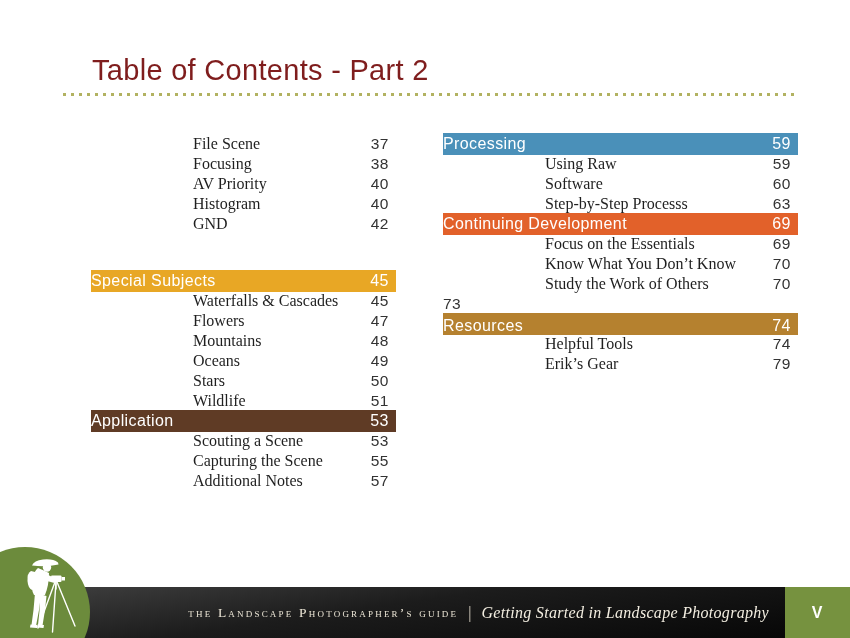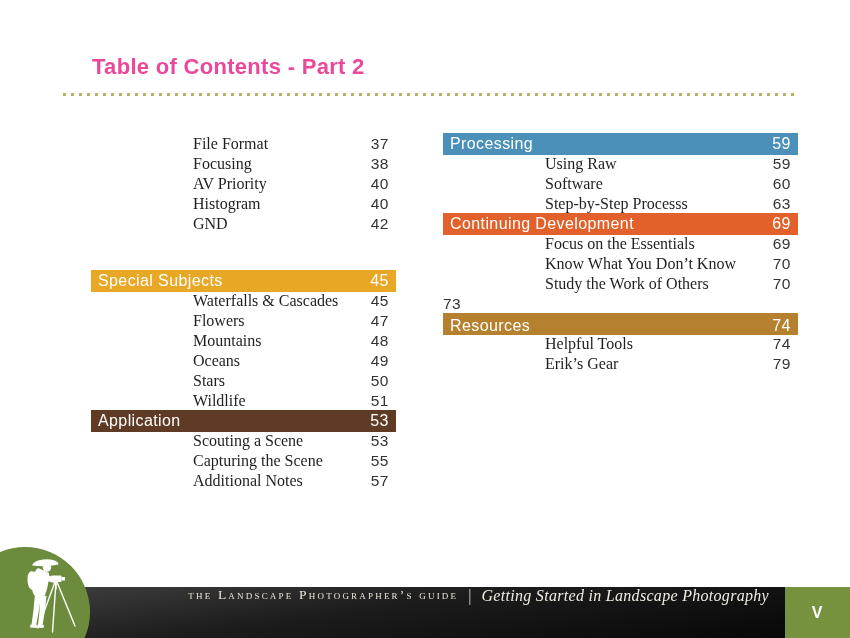--- a/index.html
+++ b/index.html
@@ -11,24 +11,24 @@
     background: #ffffff;
     overflow: hidden;
     font-family: "Liberation Sans", sans-serif;
   }
   
   .page-title {
     position: absolute;
     left: 92px;
     top: 54px;
     font-family: "Liberation Sans", sans-serif;
-    font-size: 22px;
-    font-weight: bold;
+    font-size: 29px;
+    font-weight: normal;
     letter-spacing: 0.3px;
-    color: #ec4899;
+    color: #7f1d1d;
   }
   .dotted-rule {
     position: absolute;
     left: 63px;
     top: 93px;
     width: 735px;
     height: 3px;
     background-image: repeating-linear-gradient(to right, #b2b261 0 3px, transparent 3px 8px);
   }
   
@@ -56,30 +56,31 @@
     padding-right: 7px;
   }
   .row.header {
     height: 22px;
     margin: -1px 0;
     color: #ffffff;
     font-family: "Liberation Sans", sans-serif;
     font-size: 16px;
     letter-spacing: 0.4px;
   }
-  .row.header .lbl { padding-left: 7px; white-space: nowrap; }
+  .row.header .lbl { padding-left: 0; white-space: nowrap; }
   .row.header .num { padding-right: 7px; font-size: 16px; letter-spacing: 0.5px; }
   
   .footer-bar {
     position: absolute;
     left: 0; top: 587px;
     width: 785px; height: 51px;
     background: linear-gradient(172deg, #424242 0%, #1c1c1c 45%, #070707 100%);
     display: flex;
     justify-content: flex-end;
+    align-items: center;
     gap: 10px;
     padding-right: 16px;
     box-sizing: border-box;
   }
   .series-title {
     font-family: "Liberation Serif", serif;
     font-variant: small-caps;
     font-size: 13.5px;
     letter-spacing: 2.2px;
     color: #ece6d6;
@@ -129,21 +130,21 @@
 </head>
 <body>
 
 <div class="page">
 
   <div class="page-title">Table of Contents - Part 2</div>
   <div class="dotted-rule"></div>
 
   <div class="toc-col left">
     <div class="row item">
-        <span class="lbl">File Format</span>
+        <span class="lbl">File Scene</span>
         <span class="num">37</span>
       </div>
     <div class="row item">
         <span class="lbl">Focusing</span>
         <span class="num">38</span>
       </div>
     <div class="row item">
         <span class="lbl">AV Priority</span>
         <span class="num">40</span>
       </div>

